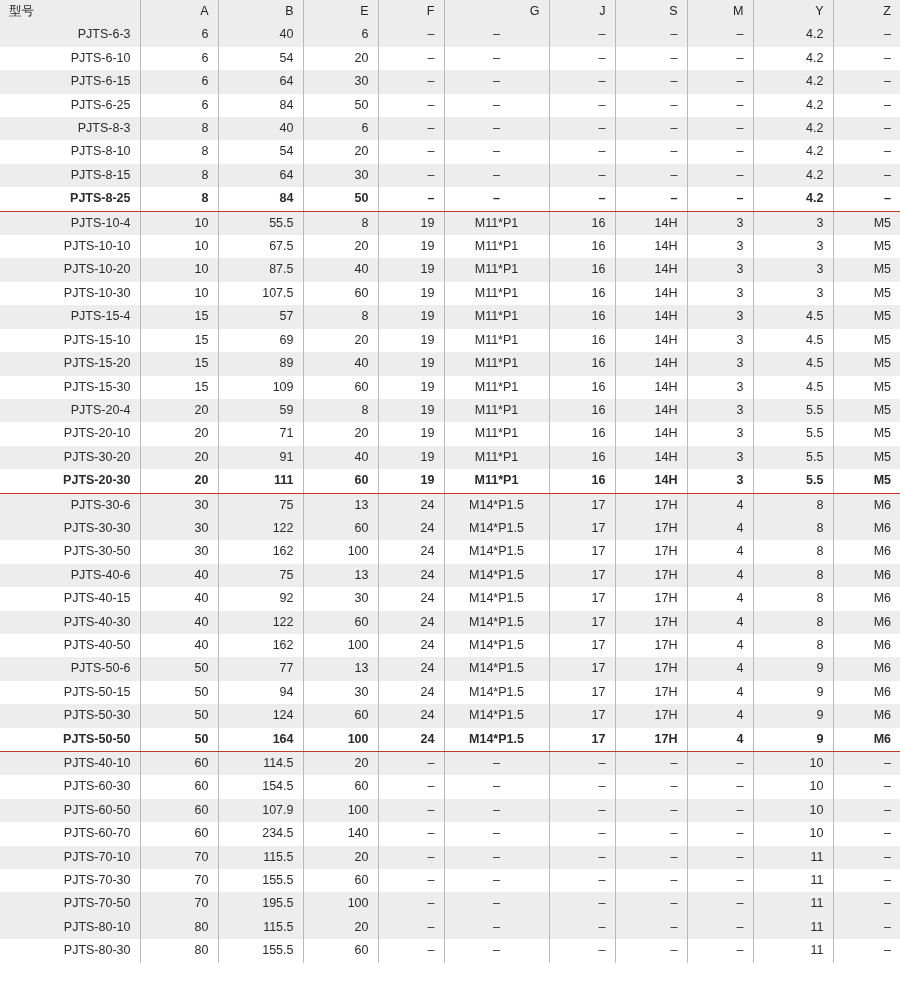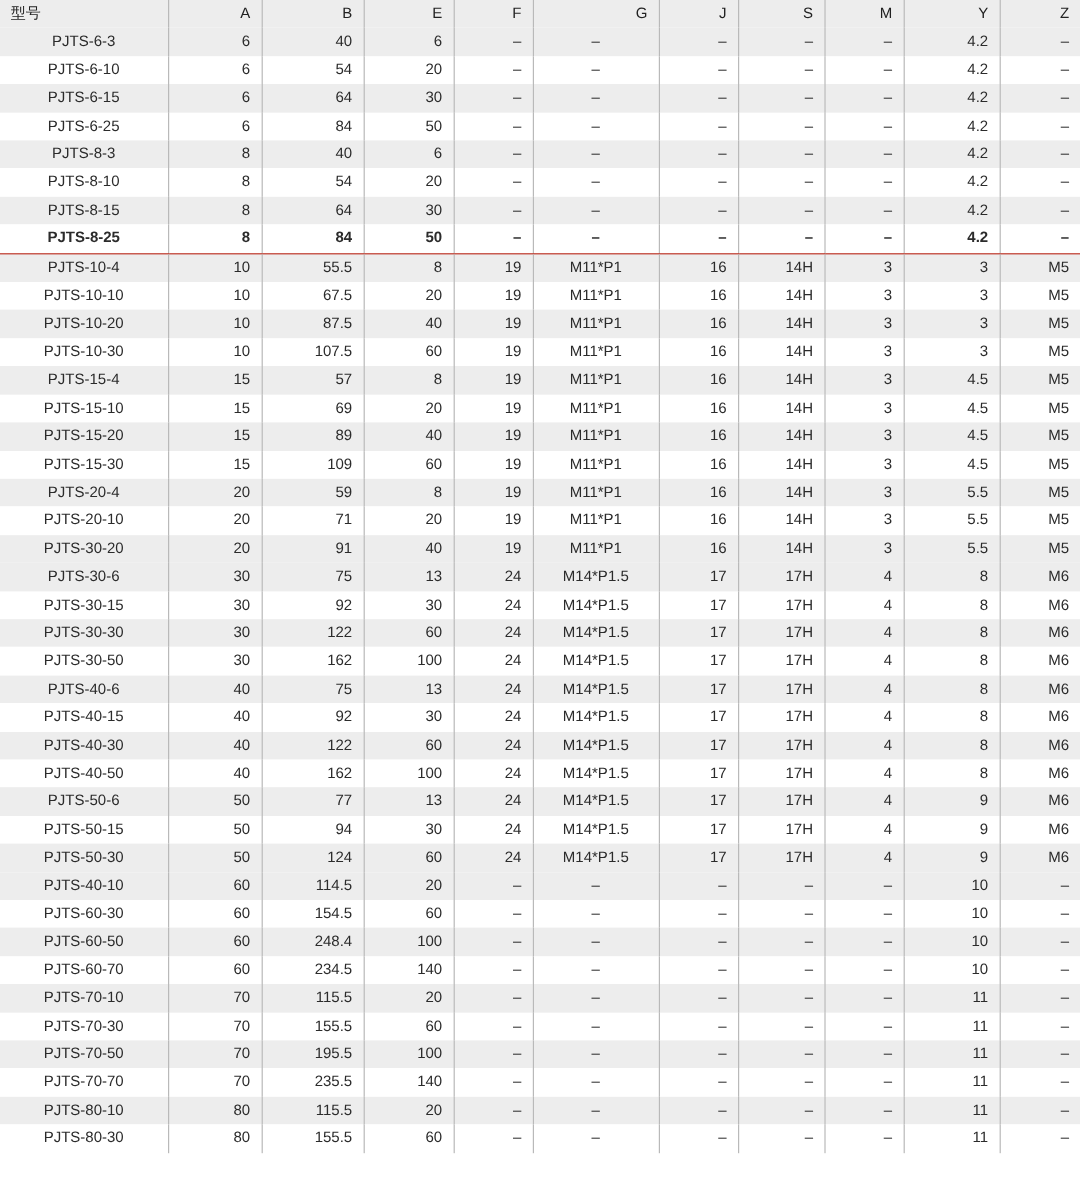--- a/index.html
+++ b/index.html
@@ -61,21 +61,21 @@
   #spec-table tbody tr.odd td {
     background: #ededed;
   }
   #spec-table tbody tr.even td {
     background: #ffffff;
   }
   #spec-table tbody td {
     text-align: right;
   }
   #spec-table tbody td.model {
-    text-align: center;
+    text-align: right;
   }
   #spec-table tbody td.center {
     text-align: center;
   }
   #spec-table tbody tr.group-end td {
     border-bottom: 1.3px solid #c0392b;
     font-weight: bold;
   }
 </style>
 </head>
@@ -351,46 +351,46 @@
         <td>91</td>
         <td>40</td>
         <td>19</td>
         <td class="center">M11*P1</td>
         <td>16</td>
         <td>14H</td>
         <td>3</td>
         <td>5.5</td>
         <td>M5</td>
       </tr>
+      <tr class="even group-end">
+        <td class="model">PJTS-20-30</td>
+        <td>20</td>
+        <td>111</td>
+        <td>60</td>
+        <td>19</td>
+        <td class="center">M11*P1</td>
+        <td>16</td>
+        <td>14H</td>
+        <td>3</td>
+        <td>5.5</td>
+        <td>M5</td>
+      </tr>
       <tr class="odd">
         <td class="model">PJTS-30-6</td>
         <td>30</td>
         <td>75</td>
         <td>13</td>
         <td>24</td>
         <td class="center">M14*P1.5</td>
         <td>17</td>
         <td>17H</td>
         <td>4</td>
         <td>8</td>
         <td>M6</td>
       </tr>
-      <tr class="even">
-        <td class="model">PJTS-30-15</td>
-        <td>30</td>
-        <td>92</td>
-        <td>30</td>
-        <td>24</td>
-        <td class="center">M14*P1.5</td>
-        <td>17</td>
-        <td>17H</td>
-        <td>4</td>
-        <td>8</td>
-        <td>M6</td>
-      </tr>
       <tr class="odd">
         <td class="model">PJTS-30-30</td>
         <td>30</td>
         <td>122</td>
         <td>60</td>
         <td>24</td>
         <td class="center">M14*P1.5</td>
         <td>17</td>
         <td>17H</td>
         <td>4</td>
@@ -494,20 +494,33 @@
         <td>124</td>
         <td>60</td>
         <td>24</td>
         <td class="center">M14*P1.5</td>
         <td>17</td>
         <td>17H</td>
         <td>4</td>
         <td>9</td>
         <td>M6</td>
       </tr>
+      <tr class="even group-end">
+        <td class="model">PJTS-50-50</td>
+        <td>50</td>
+        <td>164</td>
+        <td>100</td>
+        <td>24</td>
+        <td class="center">M14*P1.5</td>
+        <td>17</td>
+        <td>17H</td>
+        <td>4</td>
+        <td>9</td>
+        <td>M6</td>
+      </tr>
       <tr class="odd">
         <td class="model">PJTS-40-10</td>
         <td>60</td>
         <td>114.5</td>
         <td>20</td>
         <td>–</td>
         <td class="center">–</td>
         <td>–</td>
         <td>–</td>
         <td>–</td>
@@ -523,21 +536,21 @@
         <td class="center">–</td>
         <td>–</td>
         <td>–</td>
         <td>–</td>
         <td>10</td>
         <td>–</td>
       </tr>
       <tr class="odd">
         <td class="model">PJTS-60-50</td>
         <td>60</td>
-        <td>248.4</td>
+        <td>107.9</td>
         <td>100</td>
         <td>–</td>
         <td class="center">–</td>
         <td>–</td>
         <td>–</td>
         <td>–</td>
         <td>10</td>
         <td>–</td>
       </tr>
       <tr class="even">
@@ -585,33 +598,20 @@
         <td>195.5</td>
         <td>100</td>
         <td>–</td>
         <td class="center">–</td>
         <td>–</td>
         <td>–</td>
         <td>–</td>
         <td>11</td>
         <td>–</td>
       </tr>
-      <tr class="even">
-        <td class="model">PJTS-70-70</td>
-        <td>70</td>
-        <td>235.5</td>
-        <td>140</td>
-        <td>–</td>
-        <td class="center">–</td>
-        <td>–</td>
-        <td>–</td>
-        <td>–</td>
-        <td>11</td>
-        <td>–</td>
-      </tr>
       <tr class="odd">
         <td class="model">PJTS-80-10</td>
         <td>80</td>
         <td>115.5</td>
         <td>20</td>
         <td>–</td>
         <td class="center">–</td>
         <td>–</td>
         <td>–</td>
         <td>–</td>

